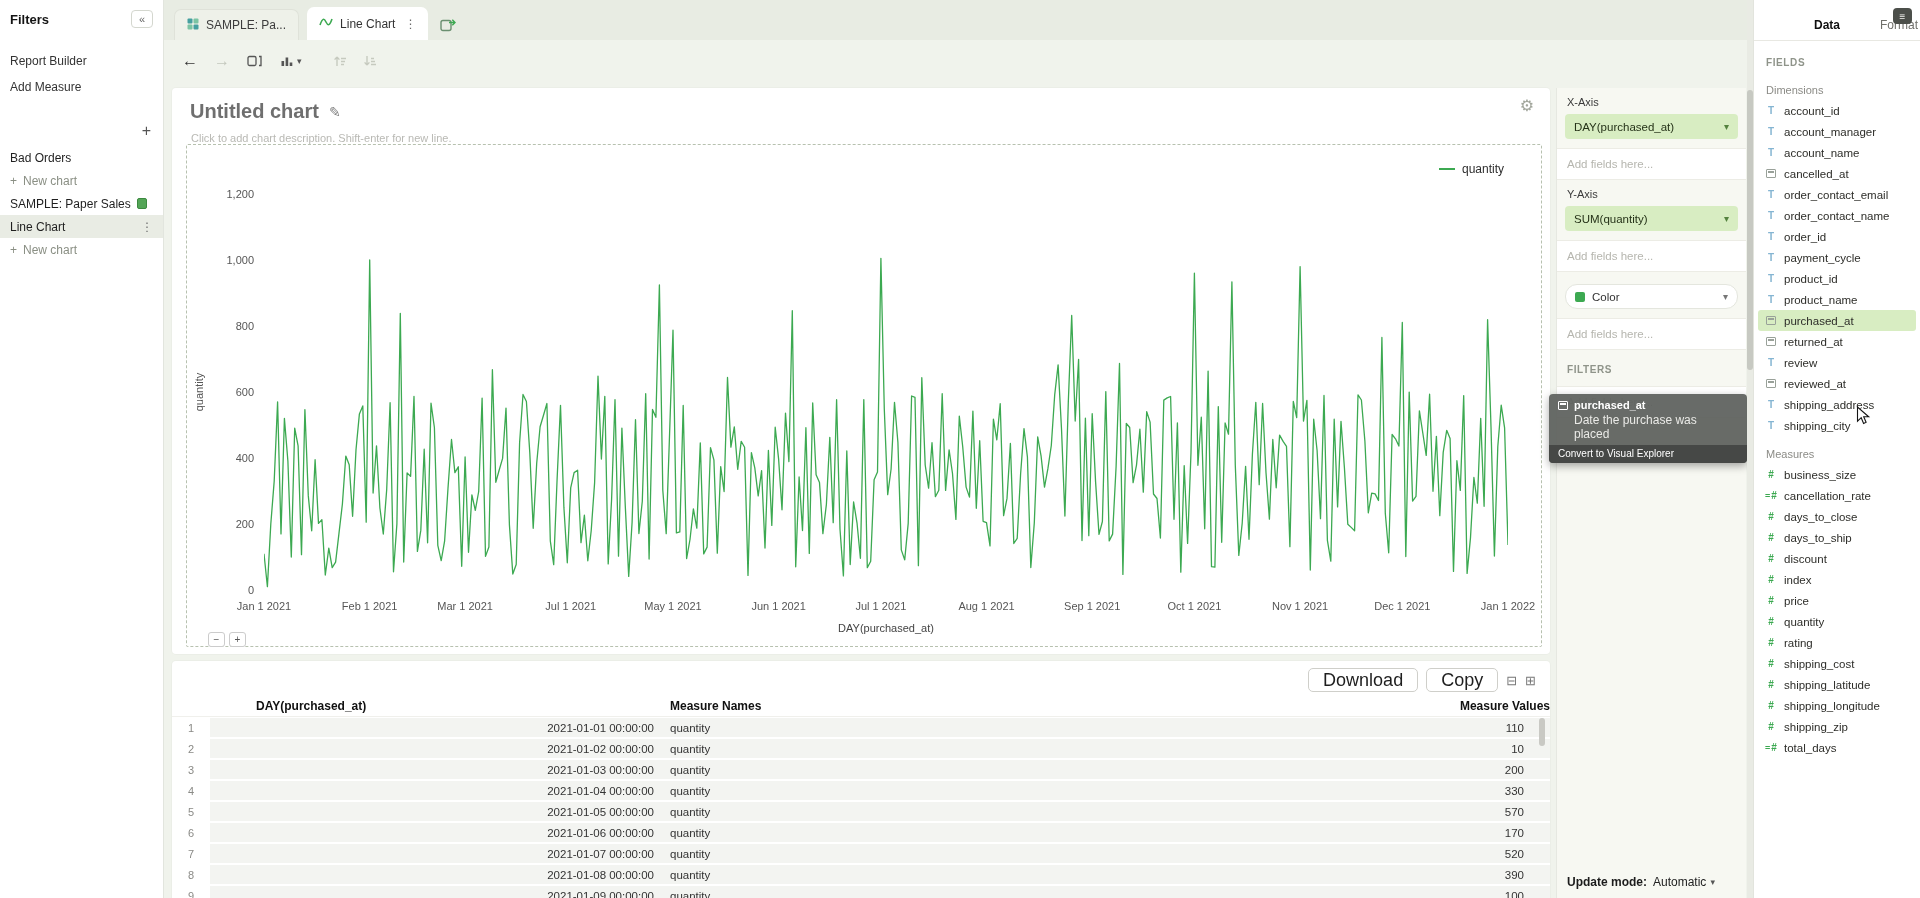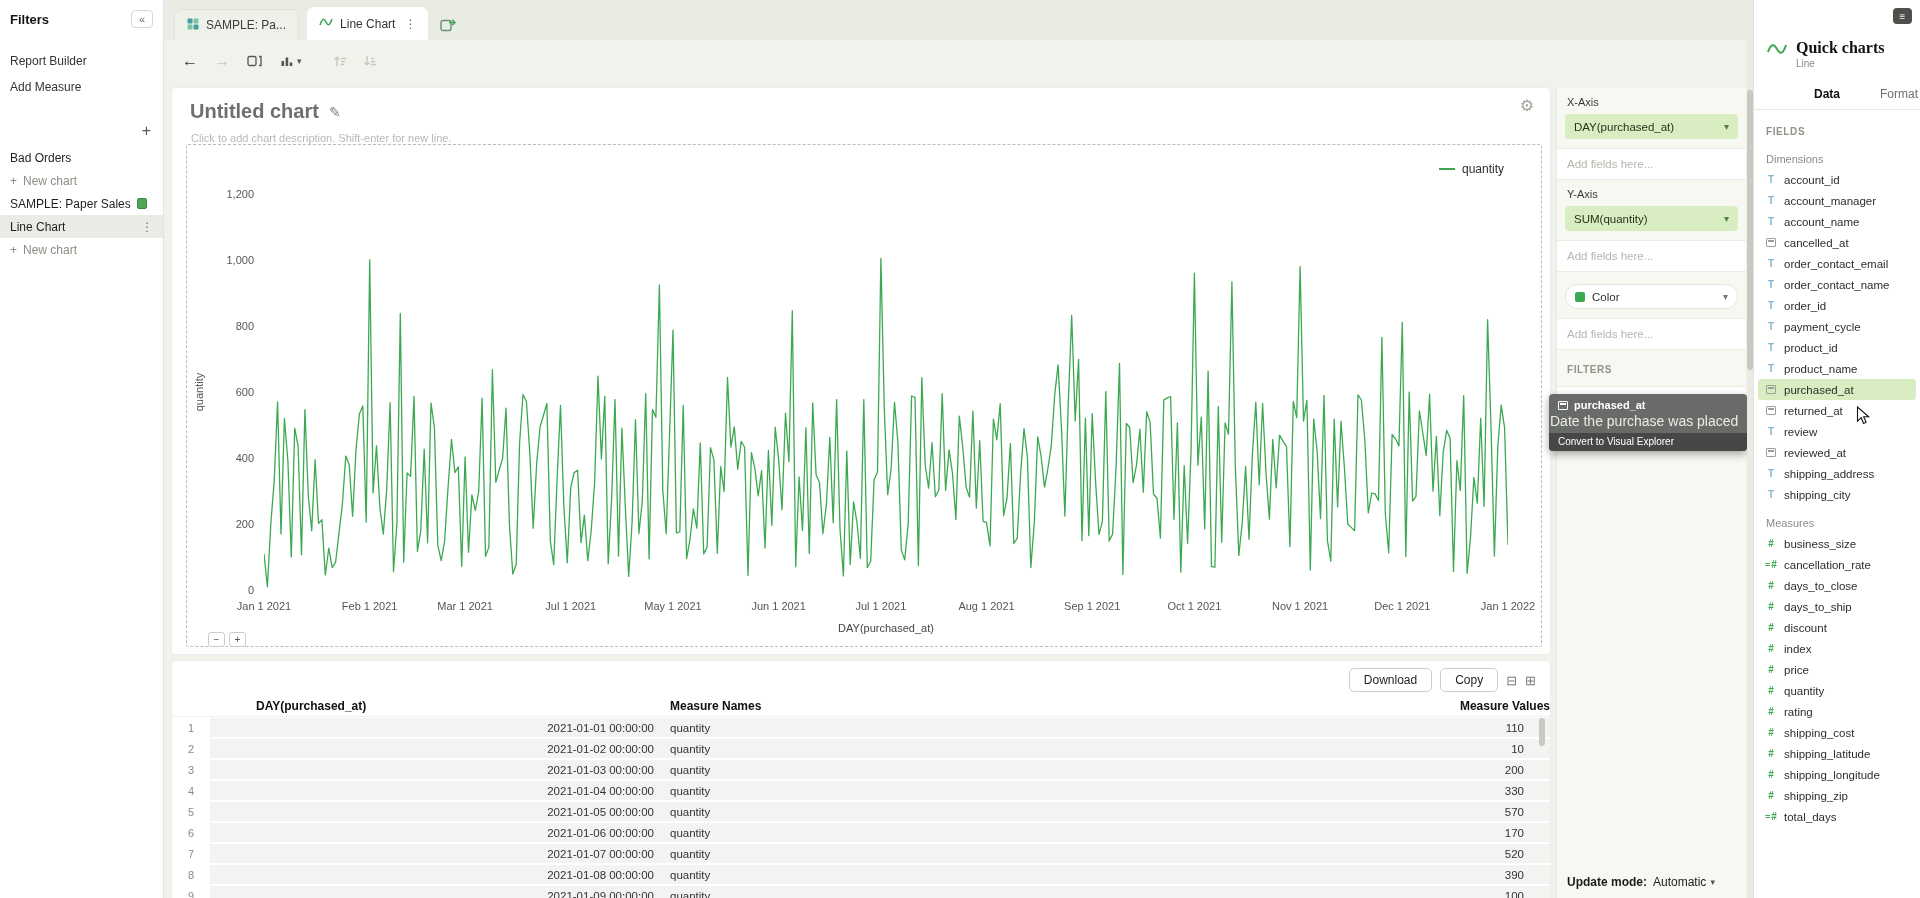--- a/index.html
+++ b/index.html
@@ -56,21 +56,21 @@
   .plot svg{width:100%;height:100%;display:block;}
   .x-ticks{position:absolute;left:92px;top:512px;width:1244px;height:14px;}
   .xtick{position:absolute;transform:translateX(-50%);font-size:11px;color:#565656;white-space:nowrap;}
   .xlabel{position:absolute;left:92px;top:534px;width:1244px;text-align:center;font-size:11px;color:#444;}
   .zoom{position:absolute;left:36px;top:544px;display:flex;gap:4px;}
   .zoom button{width:17px;height:15px;font-size:10px;border:1px solid #ccc;background:#fff;border-radius:3px;color:#555;padding:0;line-height:1;cursor:pointer;font-family:inherit;}
 
   
   .table-card{position:absolute;left:172px;top:661px;width:1378px;height:237px;background:#fff;border-radius:4px 4px 0 0;overflow:hidden;box-shadow:0 0 0 1px rgba(0,0,0,.02);}
   .table-actions{position:absolute;top:7px;right:14px;display:flex;align-items:center;gap:8px;}
-  .btn{height:24px;padding:0 14px;border:1px solid #cfcfca;border-radius:5px;background:#fff;font-size:12px;color:#1e1e1e;cursor:pointer;font-family:inherit;}
+  .btn{height:24px;padding:0 14px;border:1px solid #cfcfca;border-radius:5px;background:#fff;font-size:18px;color:#1e1e1e;cursor:pointer;font-family:inherit;}
   .mini-icon{font-size:13px;color:#777;cursor:pointer;}
   .row{display:grid;grid-template-columns:38px 452px 440px 1fr;align-items:center;}
   .tbl-head{position:absolute;top:34px;left:0;right:0;height:22px;font-weight:bold;font-size:12px;color:#111;border-bottom:1px solid #f0f0ec;}
   .th-date{padding-left:46px;}
   .th-name{padding-left:8px;}
   .th-val{padding-left:2px;text-align:right;}
   .tbl-body{position:absolute;top:57px;left:0;right:0;}
   .tbl-body .row{height:19px;margin-bottom:2px;background:#f3f4f1;font-size:11.5px;color:#333;cursor:default;}
   .c-num{height:100%;display:flex;align-items:center;justify-content:center;background:#fff;color:#8a8a86;font-size:11px;}
   .c-date{text-align:right;padding-right:8px;}
@@ -84,21 +84,21 @@
   .cfg-label{padding:8px 10px 6px;font-size:11px;color:#3b3b3b;}
   .pill{margin:0 8px;height:25px;background:#d8edc2;border-radius:4px;display:flex;align-items:center;justify-content:space-between;padding:0 9px;font-size:11.5px;color:#263319;cursor:grab;}
   .pill-caret{color:#54823e;font-size:10px;}
   .slot{margin-top:9px;background:#fff;border-top:1px solid #ecece5;border-bottom:1px solid #ecece5;padding:9px 10px;font-size:11.5px;color:#b6b6af;cursor:pointer;}
   .color-row{margin:12px 8px 0;height:25px;background:#fff;border:1px solid #e4e6de;border-radius:12px;display:flex;align-items:center;gap:7px;padding:0 9px;font-size:11.5px;color:#333;cursor:pointer;}
   .swatch{width:10px;height:10px;background:#3ca951;border-radius:2px;}
   .row-caret{margin-left:auto;color:#777;font-size:10px;}
   .cfg-heading{padding:14px 10px 2px;font-size:10px;font-weight:bold;letter-spacing:.6px;color:#8f948a;}
   .ghost{position:absolute;left:-8px;width:198px;top:306px;background:rgba(93,96,92,.93);border-radius:4px;color:#fff;box-shadow:0 3px 8px rgba(0,0,0,.35);z-index:50;}
   .ghost-head{display:flex;align-items:center;gap:6px;padding:5px 9px 1px;font-size:11px;font-weight:bold;}
-  .ghost-desc{padding:1px 1px 4px;font-size:14px;color:#eaeae7;}
+  .ghost-desc{padding:1px 25px 4px;font-size:12px;color:#eaeae7;}
   .ghost-action{background:#464846;padding:3px 9px 4px;font-size:10px;border-radius:0 0 4px 4px;}
   .update-mode{position:absolute;bottom:9px;left:10px;right:6px;display:flex;align-items:center;gap:6px;font-size:12px;}
   .um-label{font-weight:bold;color:#1c1c1c;}
   .um-value{color:#222;cursor:pointer;display:flex;align-items:center;gap:4px;}
   .um-caret{font-size:9px;color:#555;}
 
   .panel-scroll{position:absolute;left:1747px;top:0;width:6px;height:898px;background:#e9ebe4;z-index:25;}
   .panel-scroll .thumb{position:absolute;top:90px;left:0;width:6px;height:280px;background:#c7c9c2;border-radius:3px;cursor:grab;}
 
   
@@ -419,31 +419,20 @@
   </aside>
 
   <div class="panel-scroll">
       <div class="thumb"></div>
     </div>
 
   <aside class="fields-panel">
     <div class="win-icon">
         <span>≡</span>
       </div>
-    <div class="qc-head">
-      <span class="qc-icon">
-        <svg width="22" height="22" viewBox="0 0 22 22">
-            <path d="M2 14 C5 5.5,8 5.5,11 11 S 17 16.5,20 7" fill="none" stroke="#3ca951" stroke-width="2"></path>
-          </svg>
-      </span>
-      <div>
-        <div class="qc-title">Quick charts</div>
-        <div class="qc-sub">Line</div>
-      </div>
-    </div>
     <div class="qc-tabs">
       <span class="qc-tab active">Data</span>
       <span class="qc-tab">Format</span>
     </div>
     <div class="fields-heading">FIELDS</div>
     <div class="group-heading">Dimensions</div>
     <div>
 
         <div class="field-item">
           <span class="f-ico">

